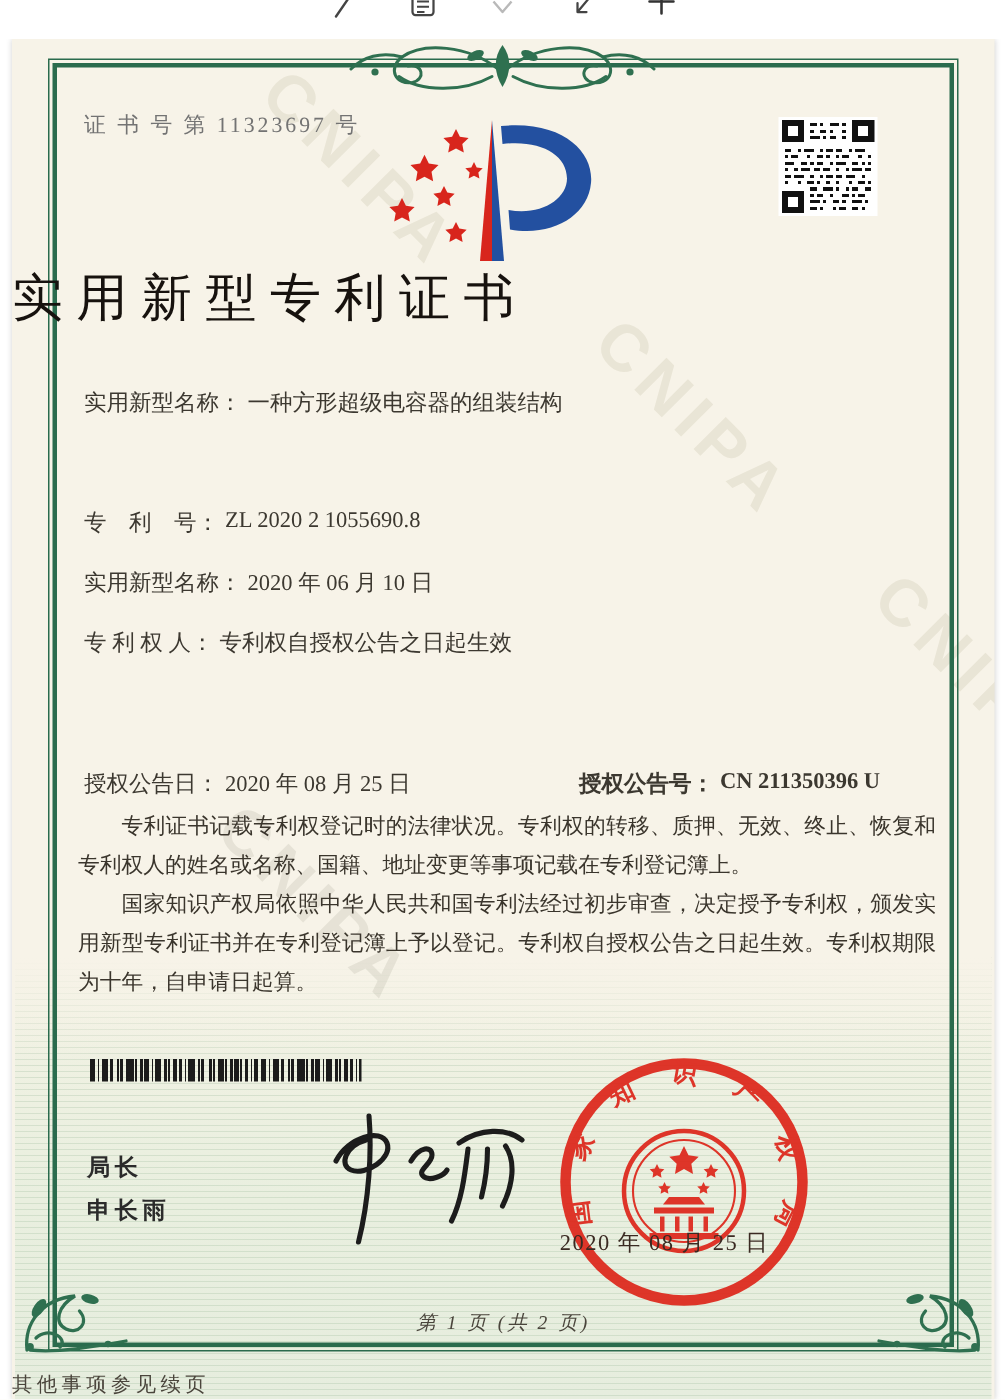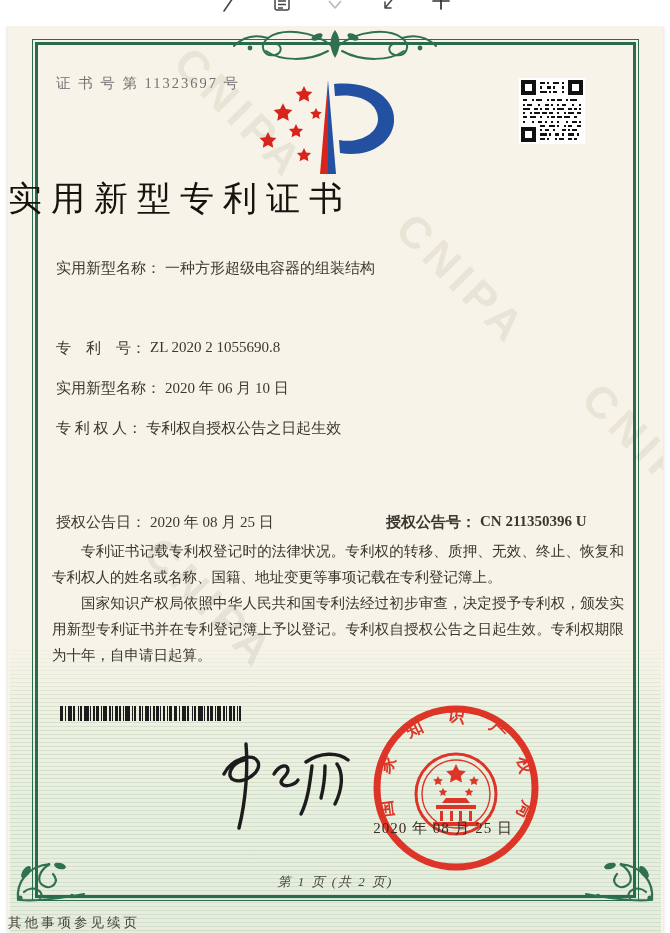--- a/index.html
+++ b/index.html
@@ -227,20 +227,24 @@
 
       <div class="bodytext">
         <p>专利证书记载专利权登记时的法律状况。专利权的转移、质押、无效、终止、恢复和专利权人的姓名或名称、国籍、地址变更等事项记载在专利登记簿上。</p>
         <p>国家知识产权局依照中华人民共和国专利法经过初步审查，决定授予专利权，颁发实用新型专利证书并在专利登记簿上予以登记。专利权自授权公告之日起生效。专利权期限为十年，自申请日起算。</p>
       </div>
 
       <svg class="barcode" viewBox="0 0 181 15" shape-rendering="crispEdges">
         <line x1="0" y1="7.5" x2="181" y2="7.5" stroke="#1b1b1b" stroke-width="15" stroke-dasharray="3 2 1 2 4 1 2 3 1 1 2 2 5 1 1 2 2 1 3 2 1 1 4 2 2 1 1 2 3 1 2 2 1 1 5 2 1 1 2 3 2 1 1 2 4 1 1 2 2 1 3 1 1 2 2 2 1 1 3 2"></line>
       </svg>
 
+      <div class="director">
+        <div>局长</div>
+        <div>申长雨</div>
+      </div>
 
       <svg class="signature" viewBox="0 0 150 96">
         <g fill="none" stroke="#1c1c1c" stroke-width="3.4" stroke-linecap="round">
           <path d="M16 36 C24 20 46 14 50 24 C54 34 36 46 26 42 C18 39 22 26 36 22"></path>
           <path d="M38 6 C40 30 38 62 31 90"></path>
           <path d="M66 36 C72 26 80 26 80 32 C80 38 70 42 74 46 C78 50 88 46 90 42"></path>
           <path d="M98 24 C112 14 130 14 140 22"></path>
           <path d="M104 28 C102 44 100 62 93 76"></path>
           <path d="M117 28 C117 40 115 52 113 60"></path>
           <path d="M129 26 C136 36 134 52 127 66"></path>

